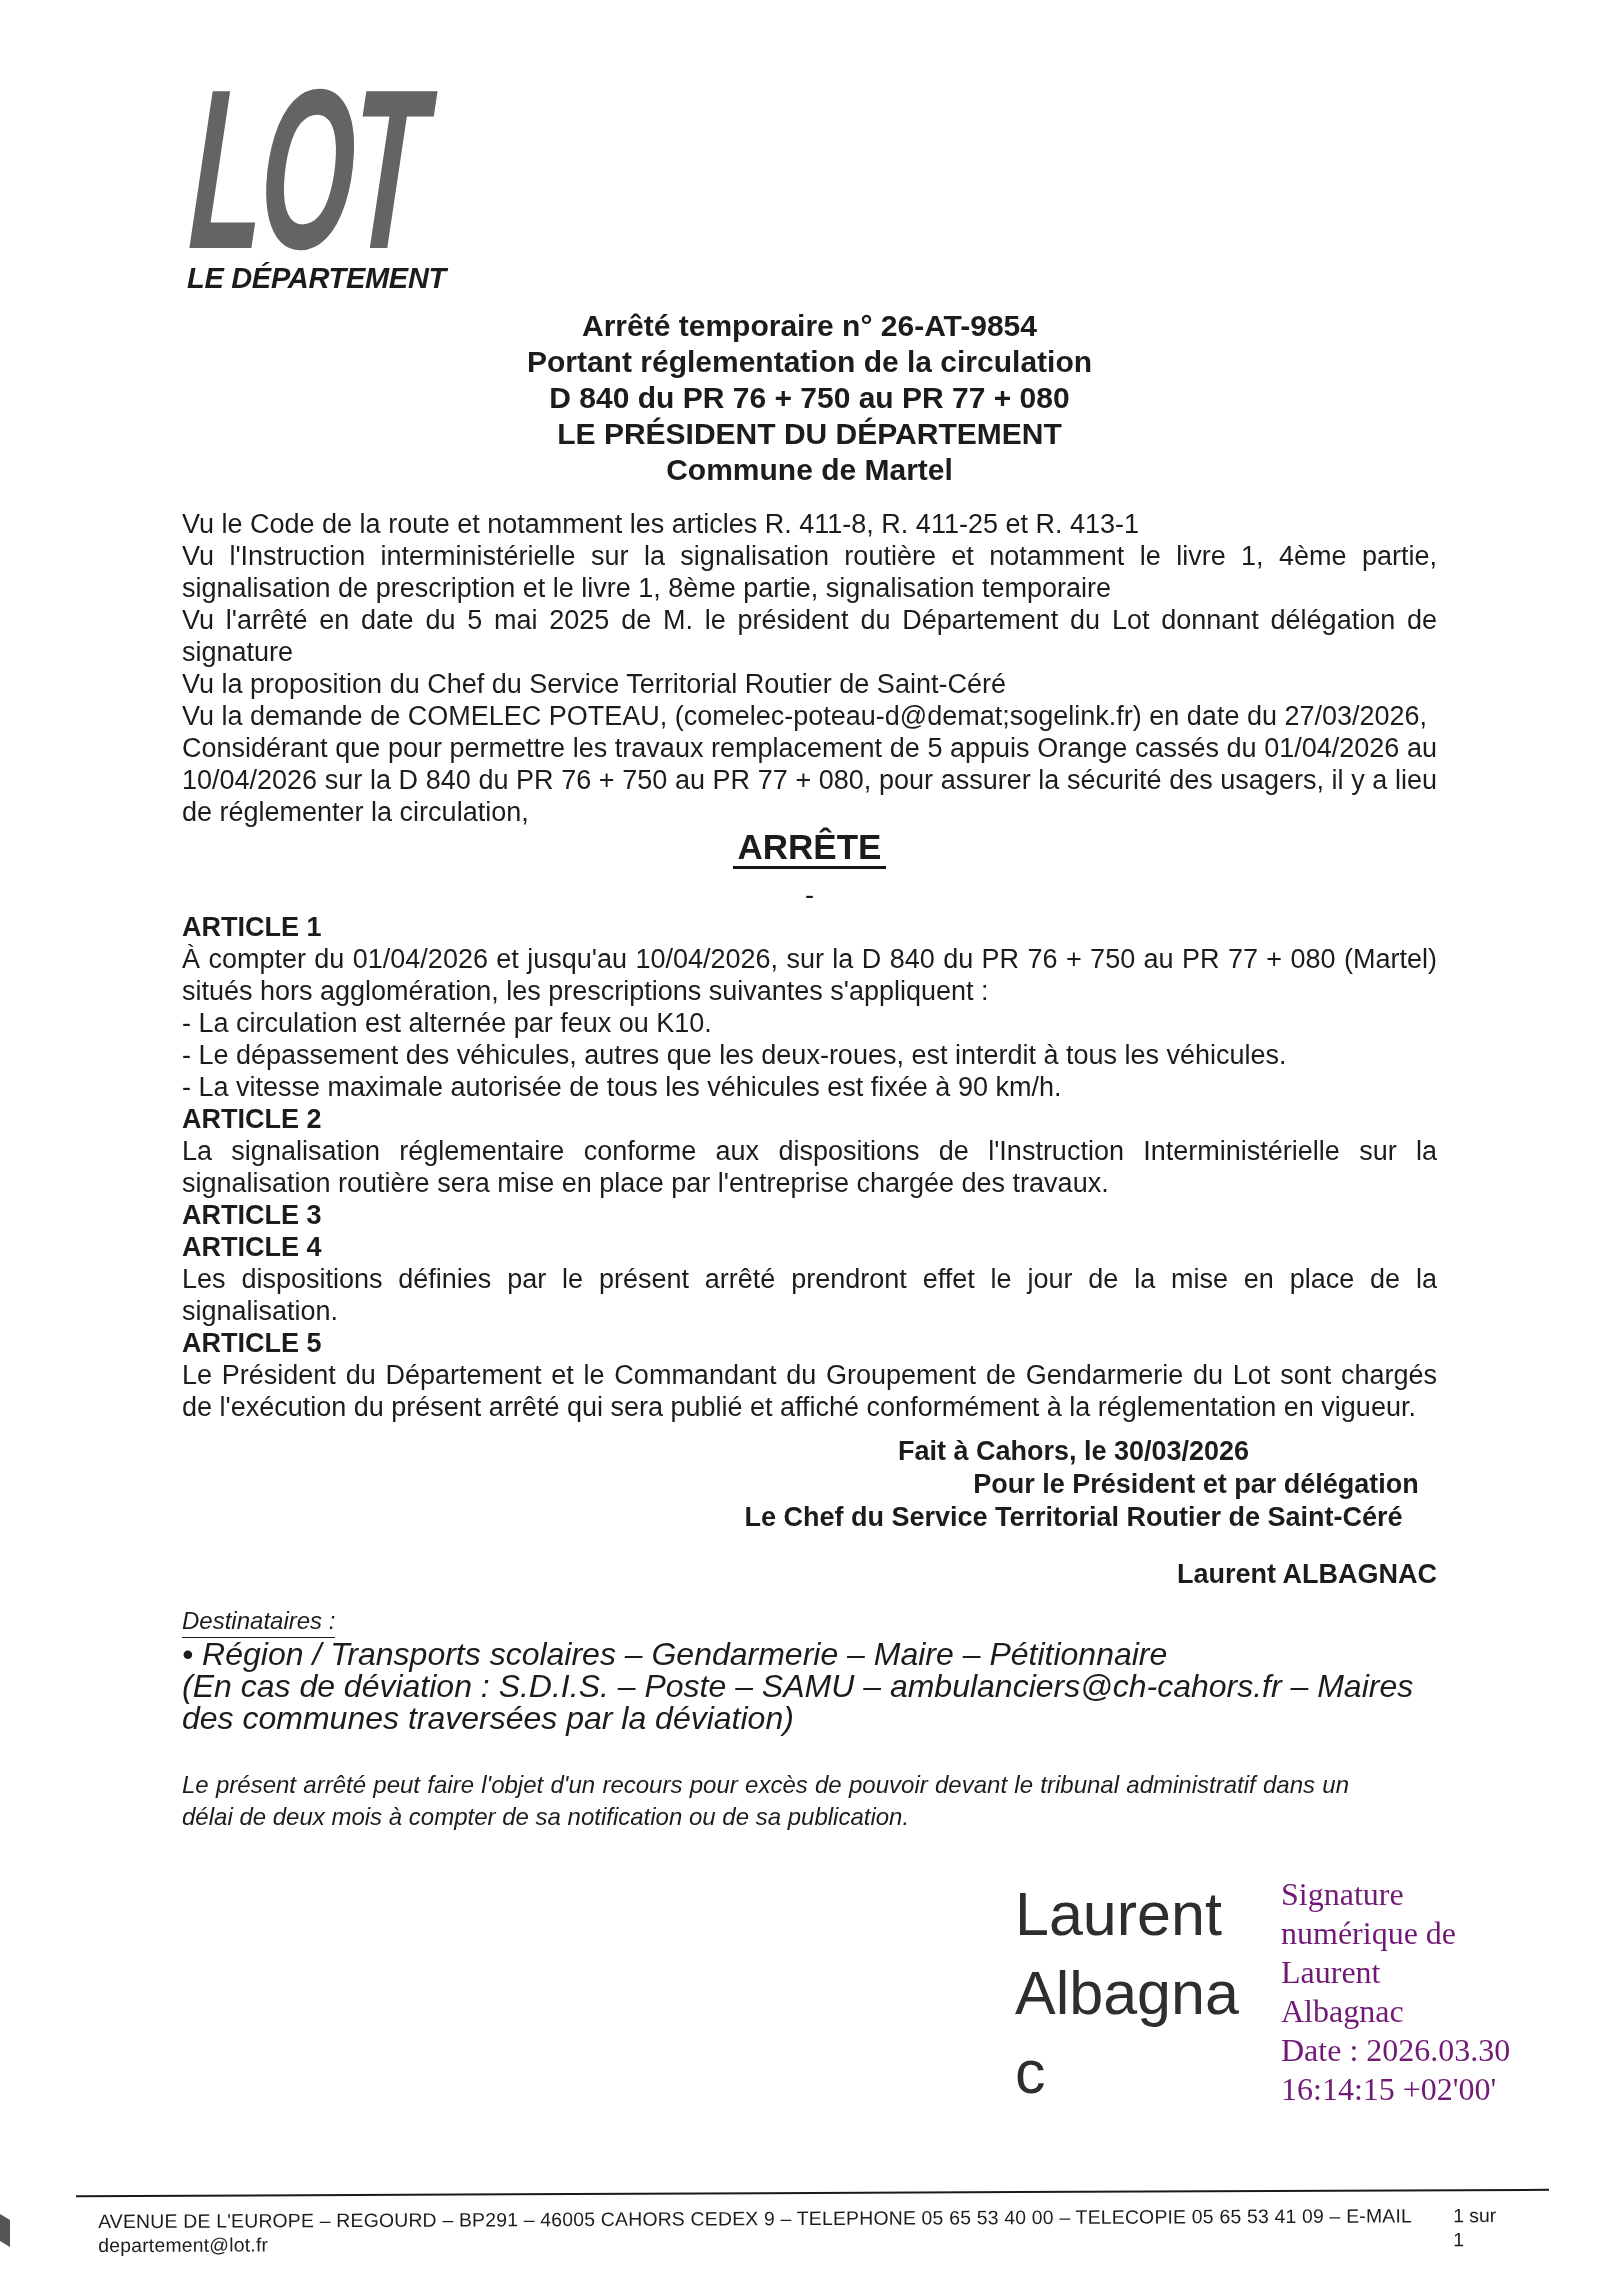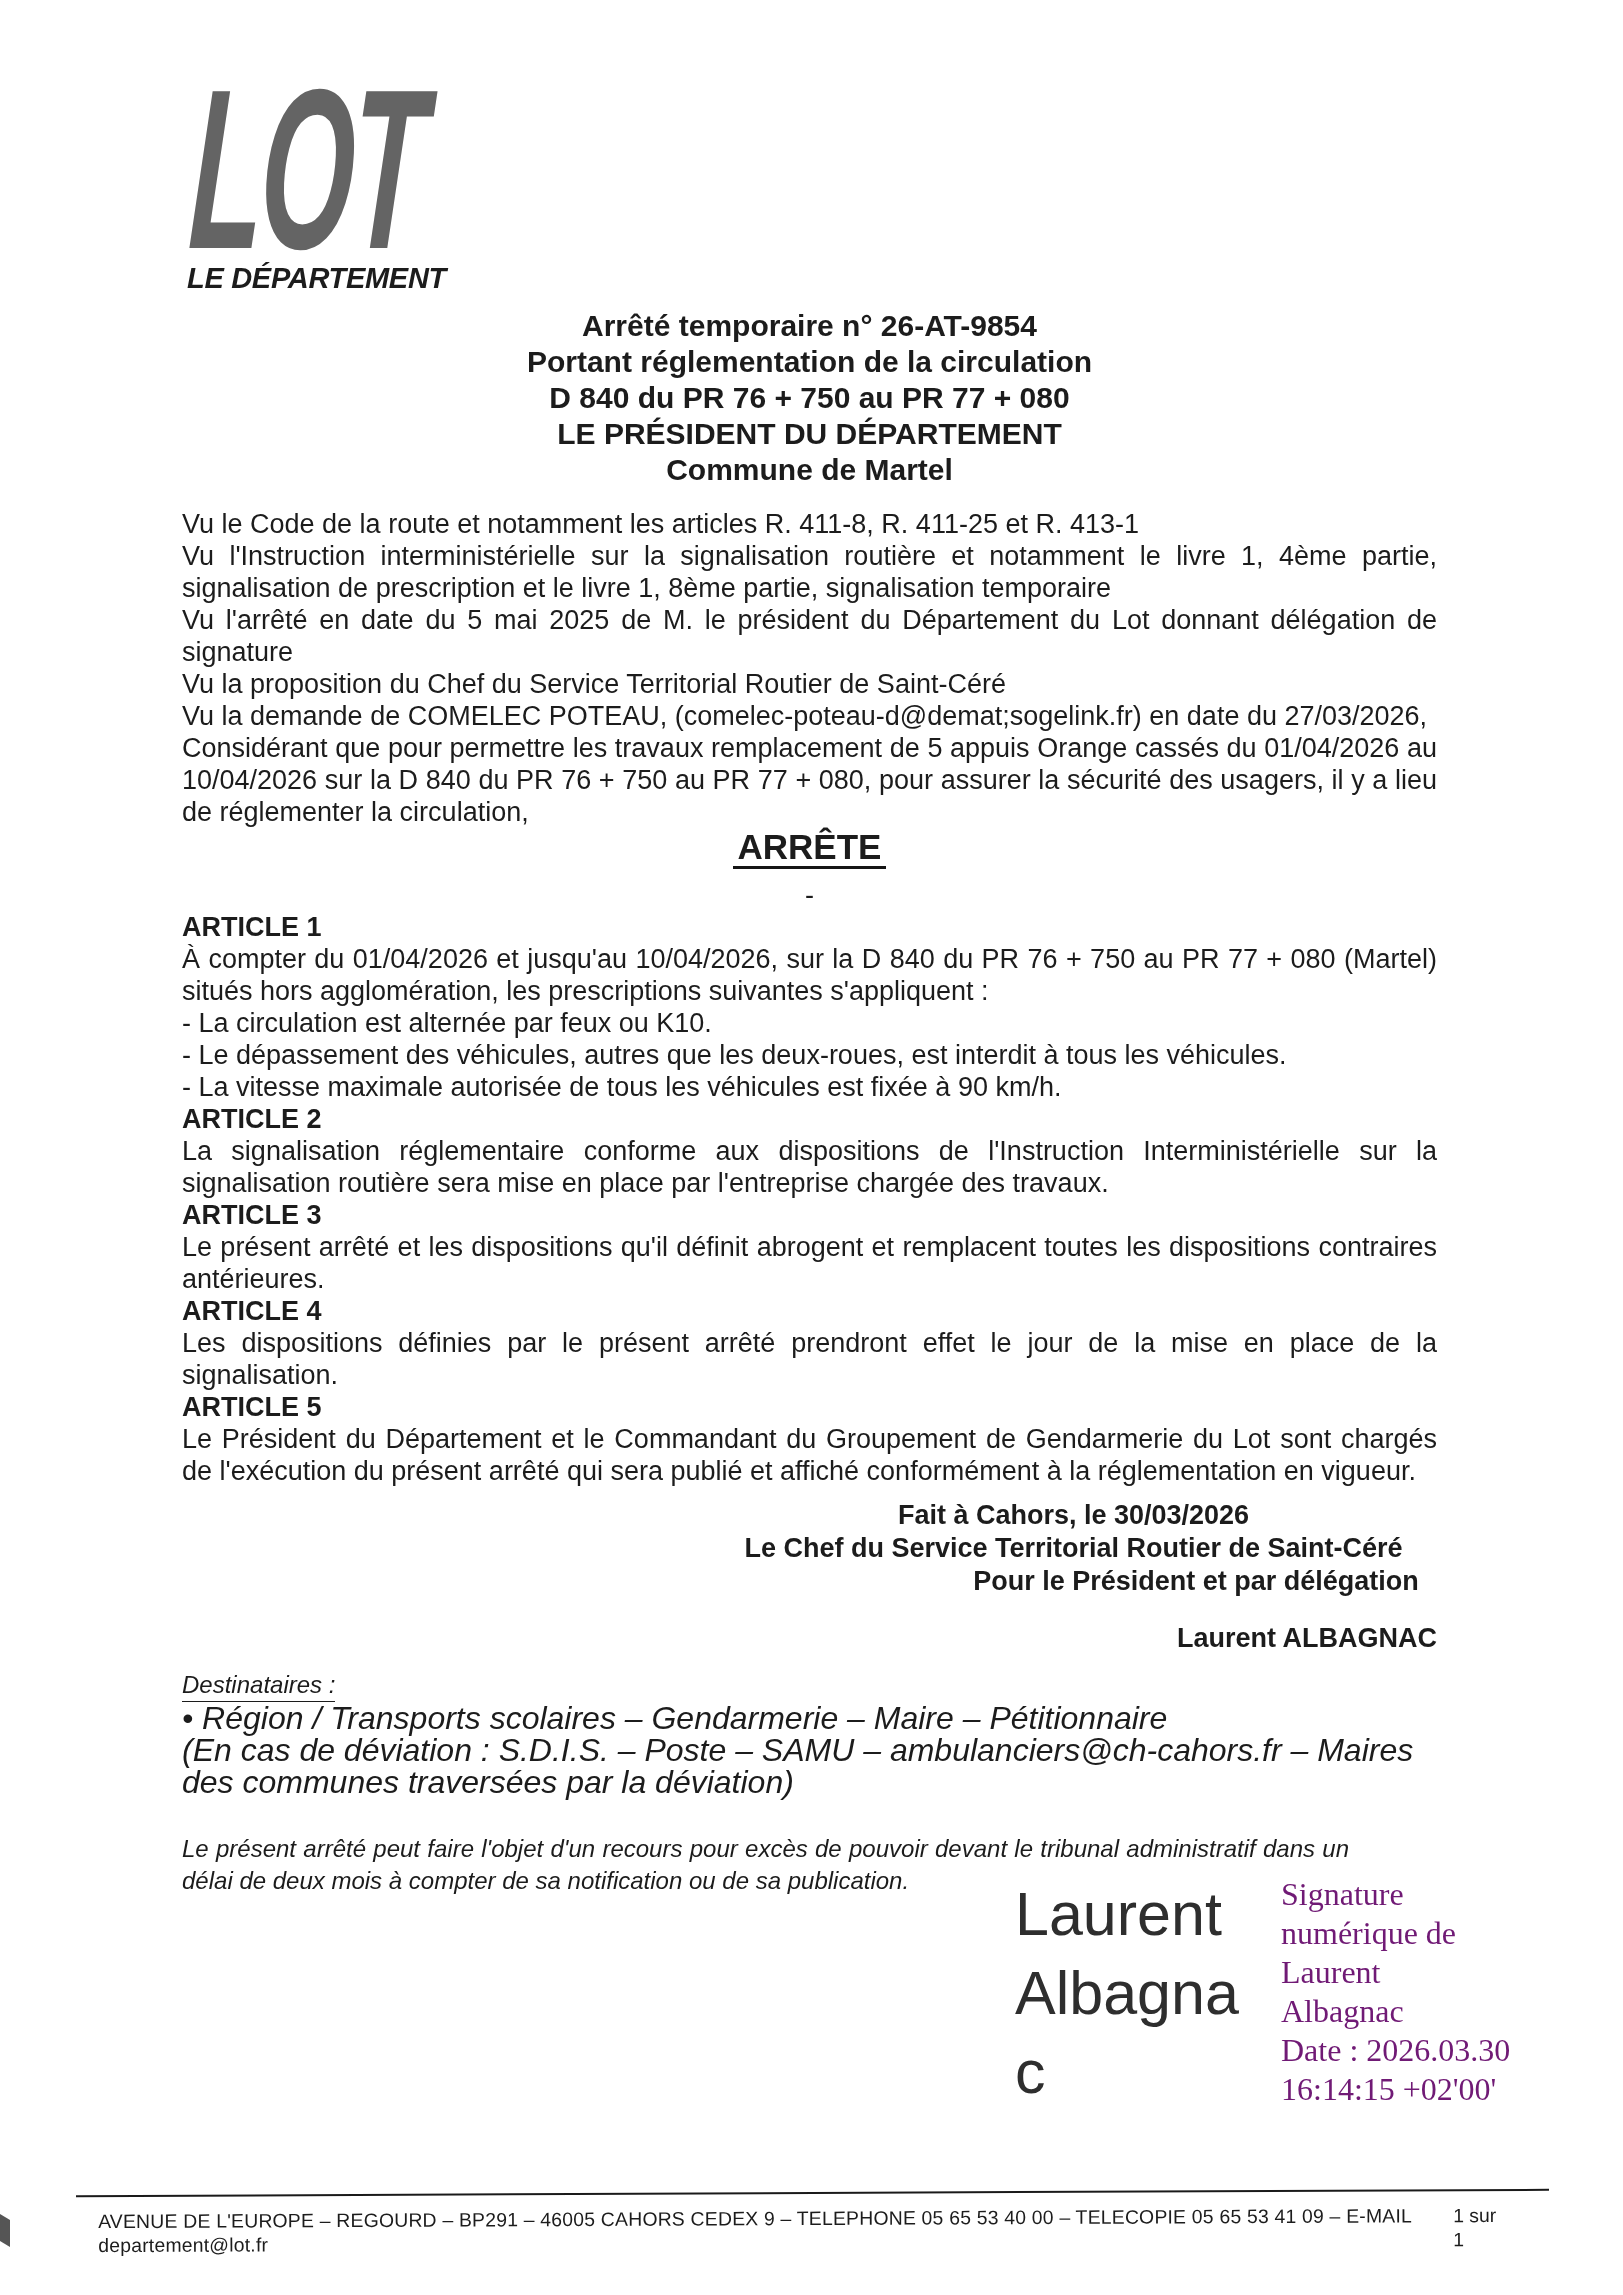--- a/index.html
+++ b/index.html
@@ -150,37 +150,36 @@
       <p class="para">- La vitesse maximale autorisée de tous les véhicules est fixée à 90 km/h.</p>
     </div>
 
     <div>
       <p class="article-heading">ARTICLE 2</p>
       <p class="para just">La signalisation réglementaire conforme aux dispositions de l'Instruction Interministérielle sur la signalisation routière sera mise en place par l'entreprise chargée des travaux.</p>
     </div>
 
     <div>
       <p class="article-heading">ARTICLE 3</p>
-      <p class="para just">Le présent arrêté et les dispositions qu'il définit abrogent et remplacent toutes les dispositions contraires antérieures.</p>
     </div>
 
     <div>
       <p class="article-heading">ARTICLE 4</p>
       <p class="para just">Les dispositions définies par le présent arrêté prendront effet le jour de la mise en place de la signalisation.</p>
     </div>
 
     <div>
       <p class="article-heading">ARTICLE 5</p>
       <p class="para just">Le Président du Département et le Commandant du Groupement de Gendarmerie du Lot sont chargés de l'exécution du présent arrêté qui sera publié et affiché conformément à la réglementation en vigueur.</p>
     </div>
 
     <div class="closing">
       <div class="closing-line">Fait à Cahors, le 30/03/2026</div>
+      <div class="closing-line shift-right">Pour le Président et par délégation</div>
       <div class="closing-line">Le Chef du Service Territorial Routier de Saint-Céré</div>
-      <div class="closing-line shift-right">Pour le Président et par délégation</div>
     </div>
     <div class="signatory-name">Laurent ALBAGNAC</div>
 
     <div class="recipients">
       <span class="recipients-heading">Destinataires :</span>
       <p class="recipients-line">•  Région / Transports scolaires – Gendarmerie – Maire – Pétitionnaire</p>
       <p class="recipients-line">(En cas de déviation : S.D.I.S. – Poste – SAMU – ambulanciers@ch-cahors.fr – Maires des communes traversées par la déviation)</p>
     </div>
 
     <div class="legal-notice">Le présent arrêté peut faire l'objet d'un recours pour excès de pouvoir devant le tribunal administratif dans un délai de deux mois à compter de sa notification ou de sa publication.</div>

